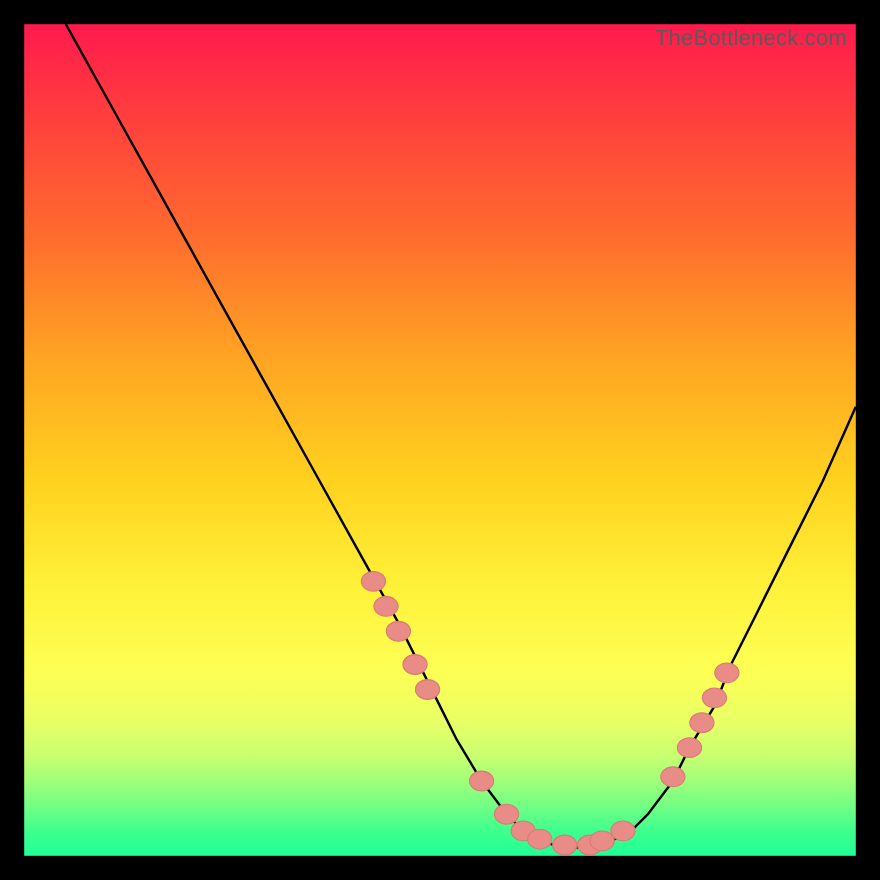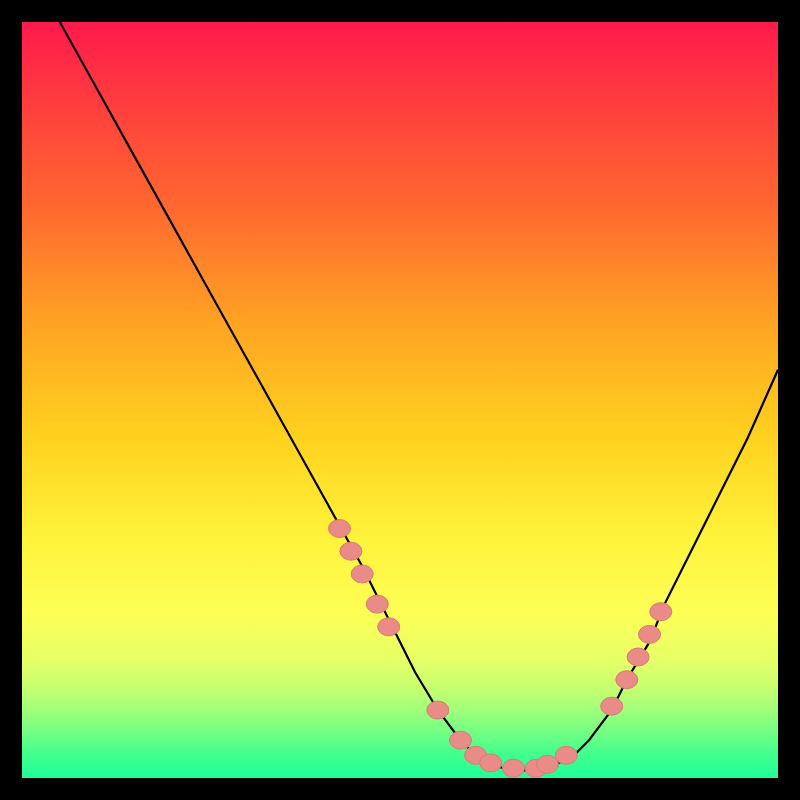--- a/index.html
+++ b/index.html
@@ -58,20 +58,21 @@
     width: 756px;
     height: 756px;
     overflow: visible;
   }
 </style>
 </head>
 <body>
 
 <div class="frame">
   <div class="plot">
+    <div class="watermark">TheBottleneck.com</div>
     <svg class="curve" viewBox="0 0 756 756" preserveAspectRatio="none">
       <path id="curve-path" fill="none" stroke="#000000" stroke-width="2.2" d="M37.8 0.0 L75.6 68.0 L113.4 136.1 L151.2 204.1 L189.0 272.2 L226.8 340.2 L264.6 408.2 L302.4 476.3 L340.2 544.3 L378.0 619.9 L393.1 650.2 L415.8 688.0 L438.5 718.2 L453.6 733.3 L476.3 744.7 L491.4 748.4 L514.1 748.4 L529.2 744.7 L551.9 733.3 L567.0 718.2 L589.7 688.0 L604.8 657.7 L627.5 619.9 L642.6 582.1 L665.3 536.8 L695.5 476.3 L725.8 415.8 L756.0 347.8"></path>
       <g id="marker-layer">
           <ellipse cx="317.5" cy="506.5" rx="11" ry="9" fill="#e98b86" stroke="#d97a74" stroke-width="1"></ellipse>
           <ellipse cx="328.9" cy="529.2" rx="11" ry="9" fill="#e98b86" stroke="#d97a74" stroke-width="1"></ellipse>
           <ellipse cx="340.2" cy="551.9" rx="11" ry="9" fill="#e98b86" stroke="#d97a74" stroke-width="1"></ellipse>
           <ellipse cx="355.3" cy="582.1" rx="11" ry="9" fill="#e98b86" stroke="#d97a74" stroke-width="1"></ellipse>
           <ellipse cx="366.7" cy="604.8" rx="11" ry="9" fill="#e98b86" stroke="#d97a74" stroke-width="1"></ellipse>
           <ellipse cx="415.8" cy="688.0" rx="11" ry="9" fill="#e98b86" stroke="#d97a74" stroke-width="1"></ellipse>
           <ellipse cx="438.5" cy="718.2" rx="11" ry="9" fill="#e98b86" stroke="#d97a74" stroke-width="1"></ellipse>

